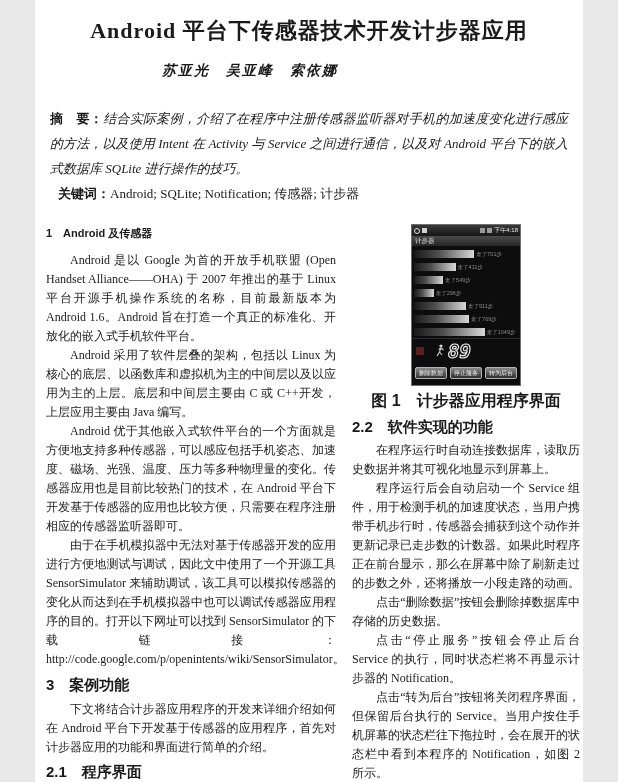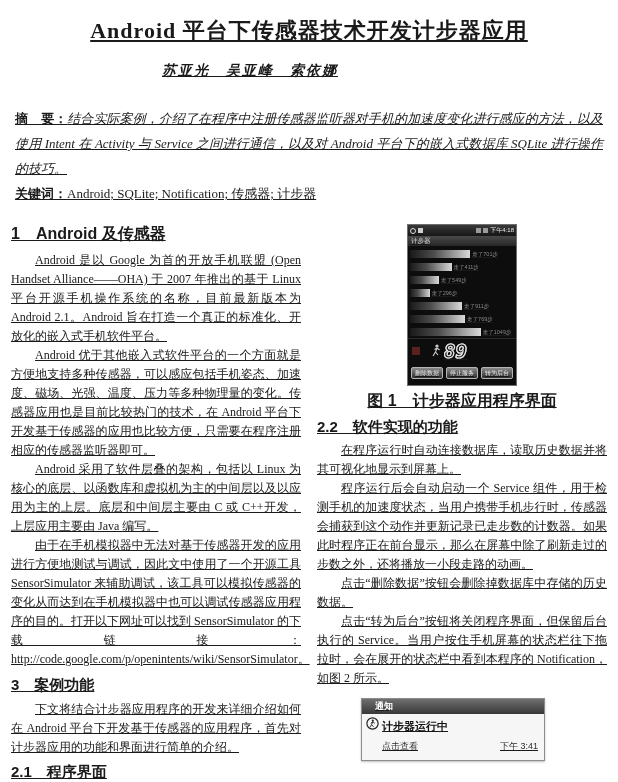--- a/index.html
+++ b/index.html
@@ -1,44 +1,44 @@
 <!DOCTYPE html>
 <html><head>
 <meta charset="utf-8">
 <style>
   html,body{margin:0;padding:0;background:#e8e8e8;}
   .page{
-    position:relative;width:618px;height:782px;margin:0 auto;
+    position:relative;width:548px;height:782px;margin:0 auto;
     background:#ffffff;color:#1a1a1a;overflow:hidden;
     font-family:"Liberation Serif","DejaVu Serif",serif;
-    box-sizing:border-box;padding:12px 11px 0 11px;text-decoration:underline;
+    box-sizing:border-box;padding:12px 11px 0 11px;
   }
   .title{
     text-align:center;font-size:22px;font-weight:bold;
     letter-spacing:1px;margin-top:4px;
   }
   .authors{
     text-align:center;font-style:italic;font-weight:bold;
     font-size:14px;margin:16px 118px 0 0;letter-spacing:2px;
   }
   .abstract{
     margin:26px 4px 0 4px;font-size:13px;line-height:25px;
     text-align:justify;
   }
   .abstract .lbl{font-weight:bold;font-style:normal;font-family:"Liberation Sans","DejaVu Sans",sans-serif;}
   .kai{font-style:italic;}
-  .keywords{margin:0 4px 0 4px;font-size:13px;line-height:25px;}
+  .keywords{margin:0 4px 0 12px;font-size:13px;line-height:25px;}
   .keywords .lbl{font-weight:bold;font-family:"Liberation Sans","DejaVu Sans",sans-serif;}
 
   .columns{display:flex;gap:16px;margin-top:14px;}
   .col{width:290px;font-size:12px;line-height:19px;text-align:justify;}
   .col p{margin:0;text-indent:2em;}
   h1.sec{
     font-family:"Liberation Sans","DejaVu Sans",sans-serif;
-    font-size:16px;margin:4px 0 8px 0;font-weight:bold;
+    font-size:11px;margin:4px 0 8px 0;font-weight:bold;
   }
   h2.sec{
     font-family:"Liberation Sans","DejaVu Sans",sans-serif;
     font-size:15px;margin:6px 0 6px 0;font-weight:bold;
   }
   h3.sec{
     font-family:"Liberation Sans","DejaVu Sans",sans-serif;
     font-size:15px;margin:5px 0 5px 0;font-weight:bold;
   }
   .caption{
@@ -125,23 +125,23 @@
     <span class="lbl">摘　要：</span><span class="kai">结合实际案例，介绍了在程序中注册传感器监听器对手机的加速度变化进行感应的方法，以及使用 Intent 在 Activity 与 Service 之间进行通信，以及对 Android 平台下的嵌入式数据库 SQLite 进行操作的技巧。</span>
   </div>
   <div class="keywords">
     <span class="lbl">关键词：</span><span>Android; SQLite; Notification; 传感器; 计步器</span>
   </div>
 
   <div class="columns">
 
     <div class="col">
       <h1 class="sec">1　Android 及传感器</h1>
-      <p>Android 是以 Google 为首的开放手机联盟 (Open Handset Alliance——OHA) 于 2007 年推出的基于 Linux 平台开源手机操作系统的名称，目前最新版本为 Android 2.1。Android 旨在打造一个真正的标准化、开放化的嵌入式手机软件平台。</p>
+      <p>Android 是以 Google 为首的开放手机联盟 (Open Handset Alliance——OHA) 于 2007 年推出的基于 Linux 平台开源手机操作系统的名称，目前最新版本为 Android 1.6。Android 旨在打造一个真正的标准化、开放化的嵌入式手机软件平台。</p>
+      <p>Android 采用了软件层叠的架构，包括以 Linux 为核心的底层、以函数库和虚拟机为主的中间层以及以应用为主的上层。底层和中间层主要由 C 或 C++开发，上层应用主要由 Java 编写。</p>
       <p>Android 优于其他嵌入式软件平台的一个方面就是方便地支持多种传感器，可以感应包括手机姿态、加速度、磁场、光强、温度、压力等多种物理量的变化。传感器应用也是目前比较热门的技术，在 Android 平台下开发基于传感器的应用也比较方便，只需要在程序注册相应的传感器监听器即可。</p>
-      <p>Android 采用了软件层叠的架构，包括以 Linux 为核心的底层、以函数库和虚拟机为主的中间层以及以应用为主的上层。底层和中间层主要由 C 或 C++开发，上层应用主要由 Java 编写。</p>
       <p>由于在手机模拟器中无法对基于传感器开发的应用进行方便地测试与调试，因此文中使用了一个开源工具 SensorSimulator 来辅助调试，该工具可以模拟传感器的变化从而达到在手机模拟器中也可以调试传感器应用程序的目的。打开以下网址可以找到 SensorSimulator 的下载链接：http://code.google.com/p/openintents/wiki/SensorSimulator。</p>
       <h2 class="sec">3　案例功能</h2>
       <p>下文将结合计步器应用程序的开发来详细介绍如何在 Android 平台下开发基于传感器的应用程序，首先对计步器应用的功能和界面进行简单的介绍。</p>
       <h3 class="sec">2.1　程序界面</h3>
 
     </div>
 
     <div class="col">
 
       <div class="figure1">
@@ -202,20 +202,21 @@
             <span class="pbtn">转为后台</span>
           </div>
         </div>
         <div class="caption center fig1cap">图 1　计步器应用程序界面</div>
       </div>
 
       <h3 class="sec">2.2　软件实现的功能</h3>
       <p>在程序运行时自动连接数据库，读取历史数据并将其可视化地显示到屏幕上。</p>
       <p>程序运行后会自动启动一个 Service 组件，用于检测手机的加速度状态，当用户携带手机步行时，传感器会捕获到这个动作并更新记录已走步数的计数器。如果此时程序正在前台显示，那么在屏幕中除了刷新走过的步数之外，还将播放一小段走路的动画。</p>
       <p>点击“删除数据”按钮会删除掉数据库中存储的历史数据。</p>
+      <p>点击“停止服务”按钮会停止后台 Service 的执行，同时状态栏将不再显示计步器的 Notification。</p>
       <p>点击“转为后台”按钮将关闭程序界面，但保留后台执行的 Service。当用户按住手机屏幕的状态栏往下拖拉时，会在展开的状态栏中看到本程序的 Notification，如图 2 所示。</p>
 
       <div class="figure2">
         <div class="notif">
           <div class="nheader">通知</div>
           <div class="nbody">
             <div class="nrow1">
               <svg width="13" height="13" viewBox="0 0 13 13">
                 <circle cx="6.5" cy="6.5" r="5.6" fill="none" stroke="#222" stroke-width="1.2"></circle>
                 <circle cx="6.8" cy="3.6" r="1.1" fill="#222"></circle>

